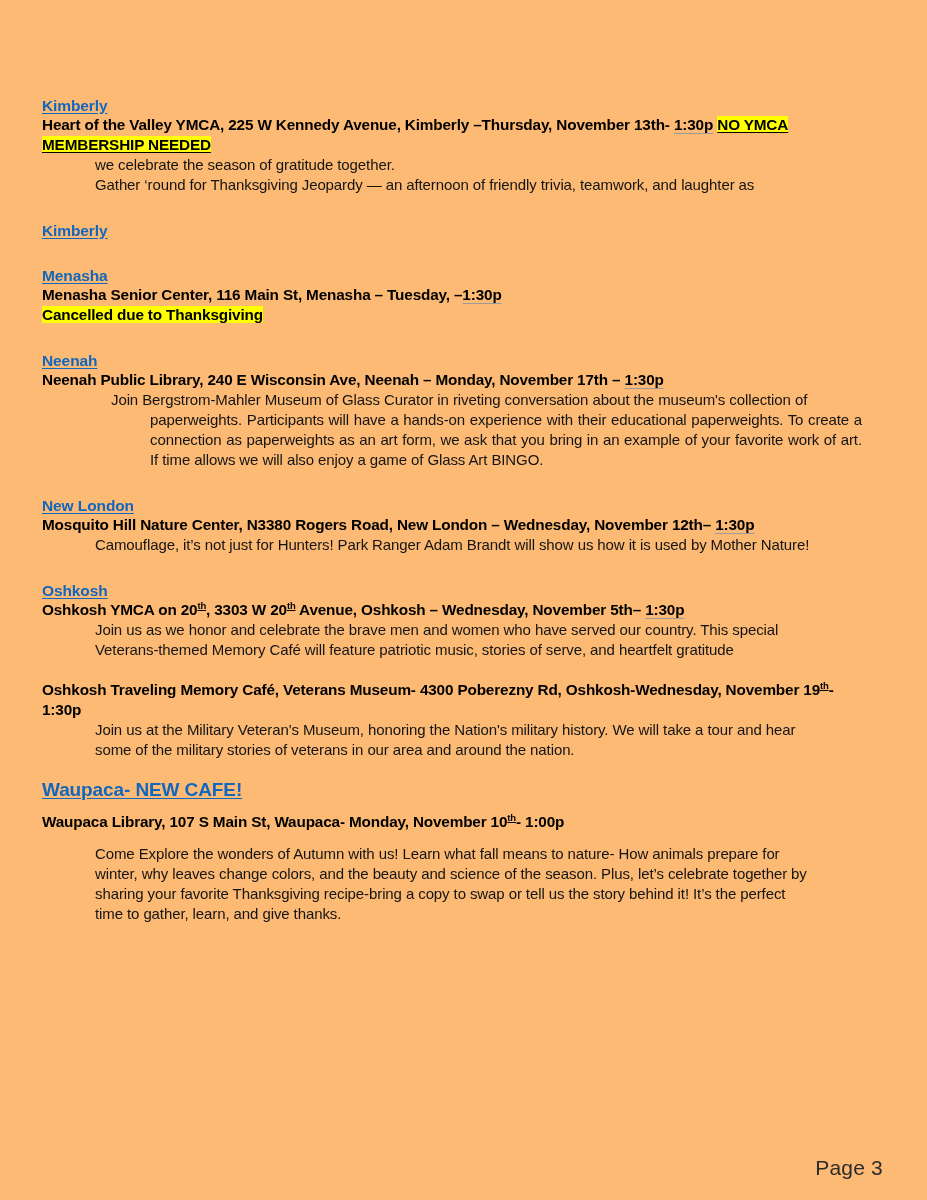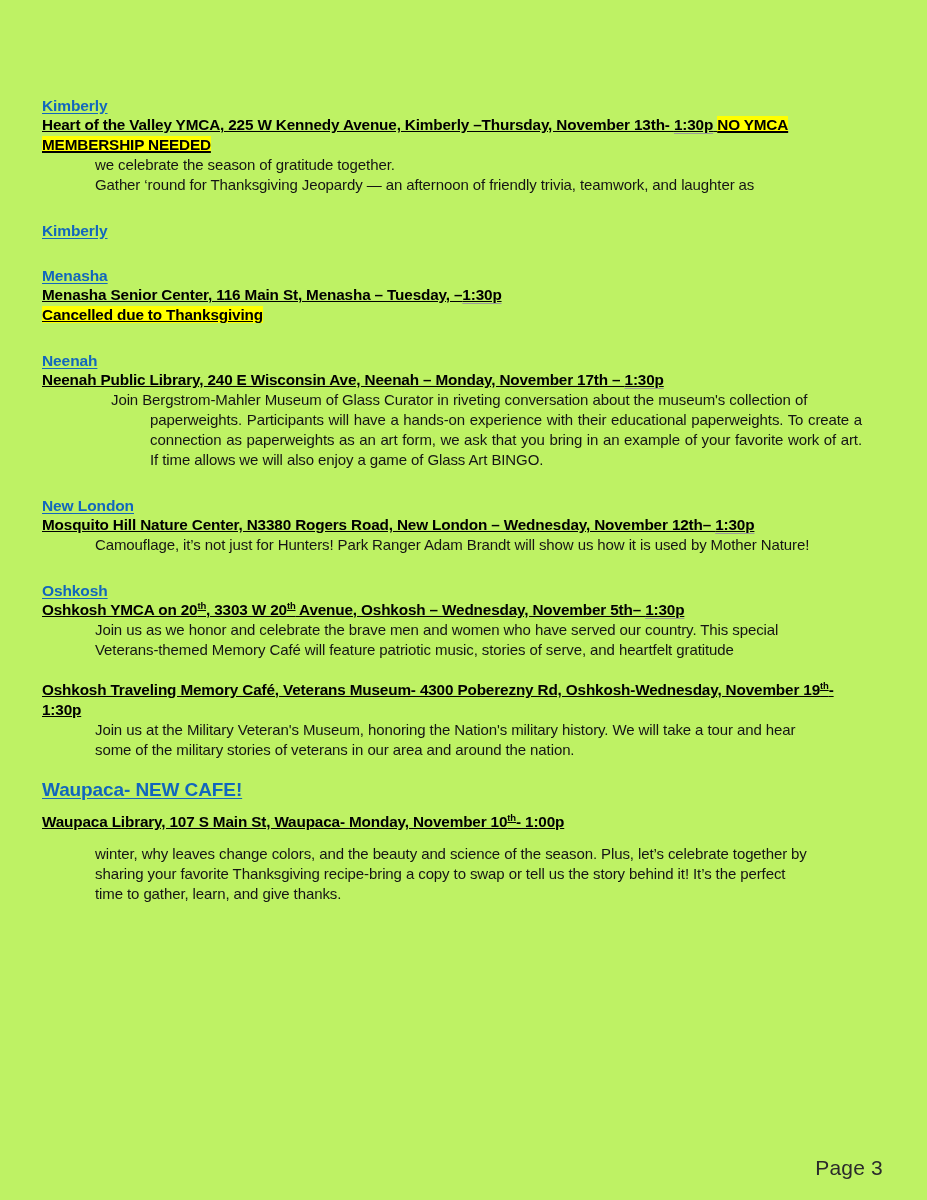--- a/index.html
+++ b/index.html
@@ -8,21 +8,21 @@
     background: #ffffff;
   }
   body {
     font-family: "Liberation Sans", sans-serif;
     color: #000000;
   }
   .page {
     position: relative;
     width: 927px;
     height: 1200px;
-    background: #bef264;
+    background: #fdba74;
     overflow: hidden;
     box-sizing: border-box;
   }
   .content {
     position: absolute;
     left: 42px;
     top: 96px;
     width: 820px;
   }
 
@@ -44,21 +44,20 @@
   .head-row { margin: 0; padding: 0; line-height: 19px; }
 
   
   .venue {
     font-weight: bold;
     font-size: 15.3px;
     line-height: 20px;
     margin: 0;
     letter-spacing: -0.15px;
     color: #000;
-    text-decoration: underline;
   }
 
   
   .body-para {
     font-size: 15px;
     line-height: 20px;
     margin: 0;
     padding-left: 53px;
     color: #141414;
     letter-spacing: -0.1px;
@@ -198,20 +197,21 @@
 
     <div class="gap-md"></div>
 
     <div>
       <div class="head-row">
         <span class="city-head big">Waupaca- NEW CAFE!</span>
       </div>
       <div class="gap-sm"></div>
       <p class="venue"><span>Waupaca Library, 107 S Main St, Waupaca- Monday, November 10</span><sup>th</sup><span>- 1:00p</span></p>
       <div class="gap-sm"></div>
+      <p class="body-para">Come Explore the wonders of Autumn with us! Learn what fall means to nature- How animals prepare for</p>
       <p class="body-para">winter, why leaves change colors, and the beauty and science of the season. Plus, let’s celebrate together by</p>
       <p class="body-para">sharing your favorite Thanksgiving recipe-bring a copy to swap or tell us the story behind it! It’s the perfect</p>
       <p class="body-para">time to gather, learn, and give thanks.</p>
     </div>
 
   </div>
 
   <div class="page-num">Page 3</div>
 </div>
 

